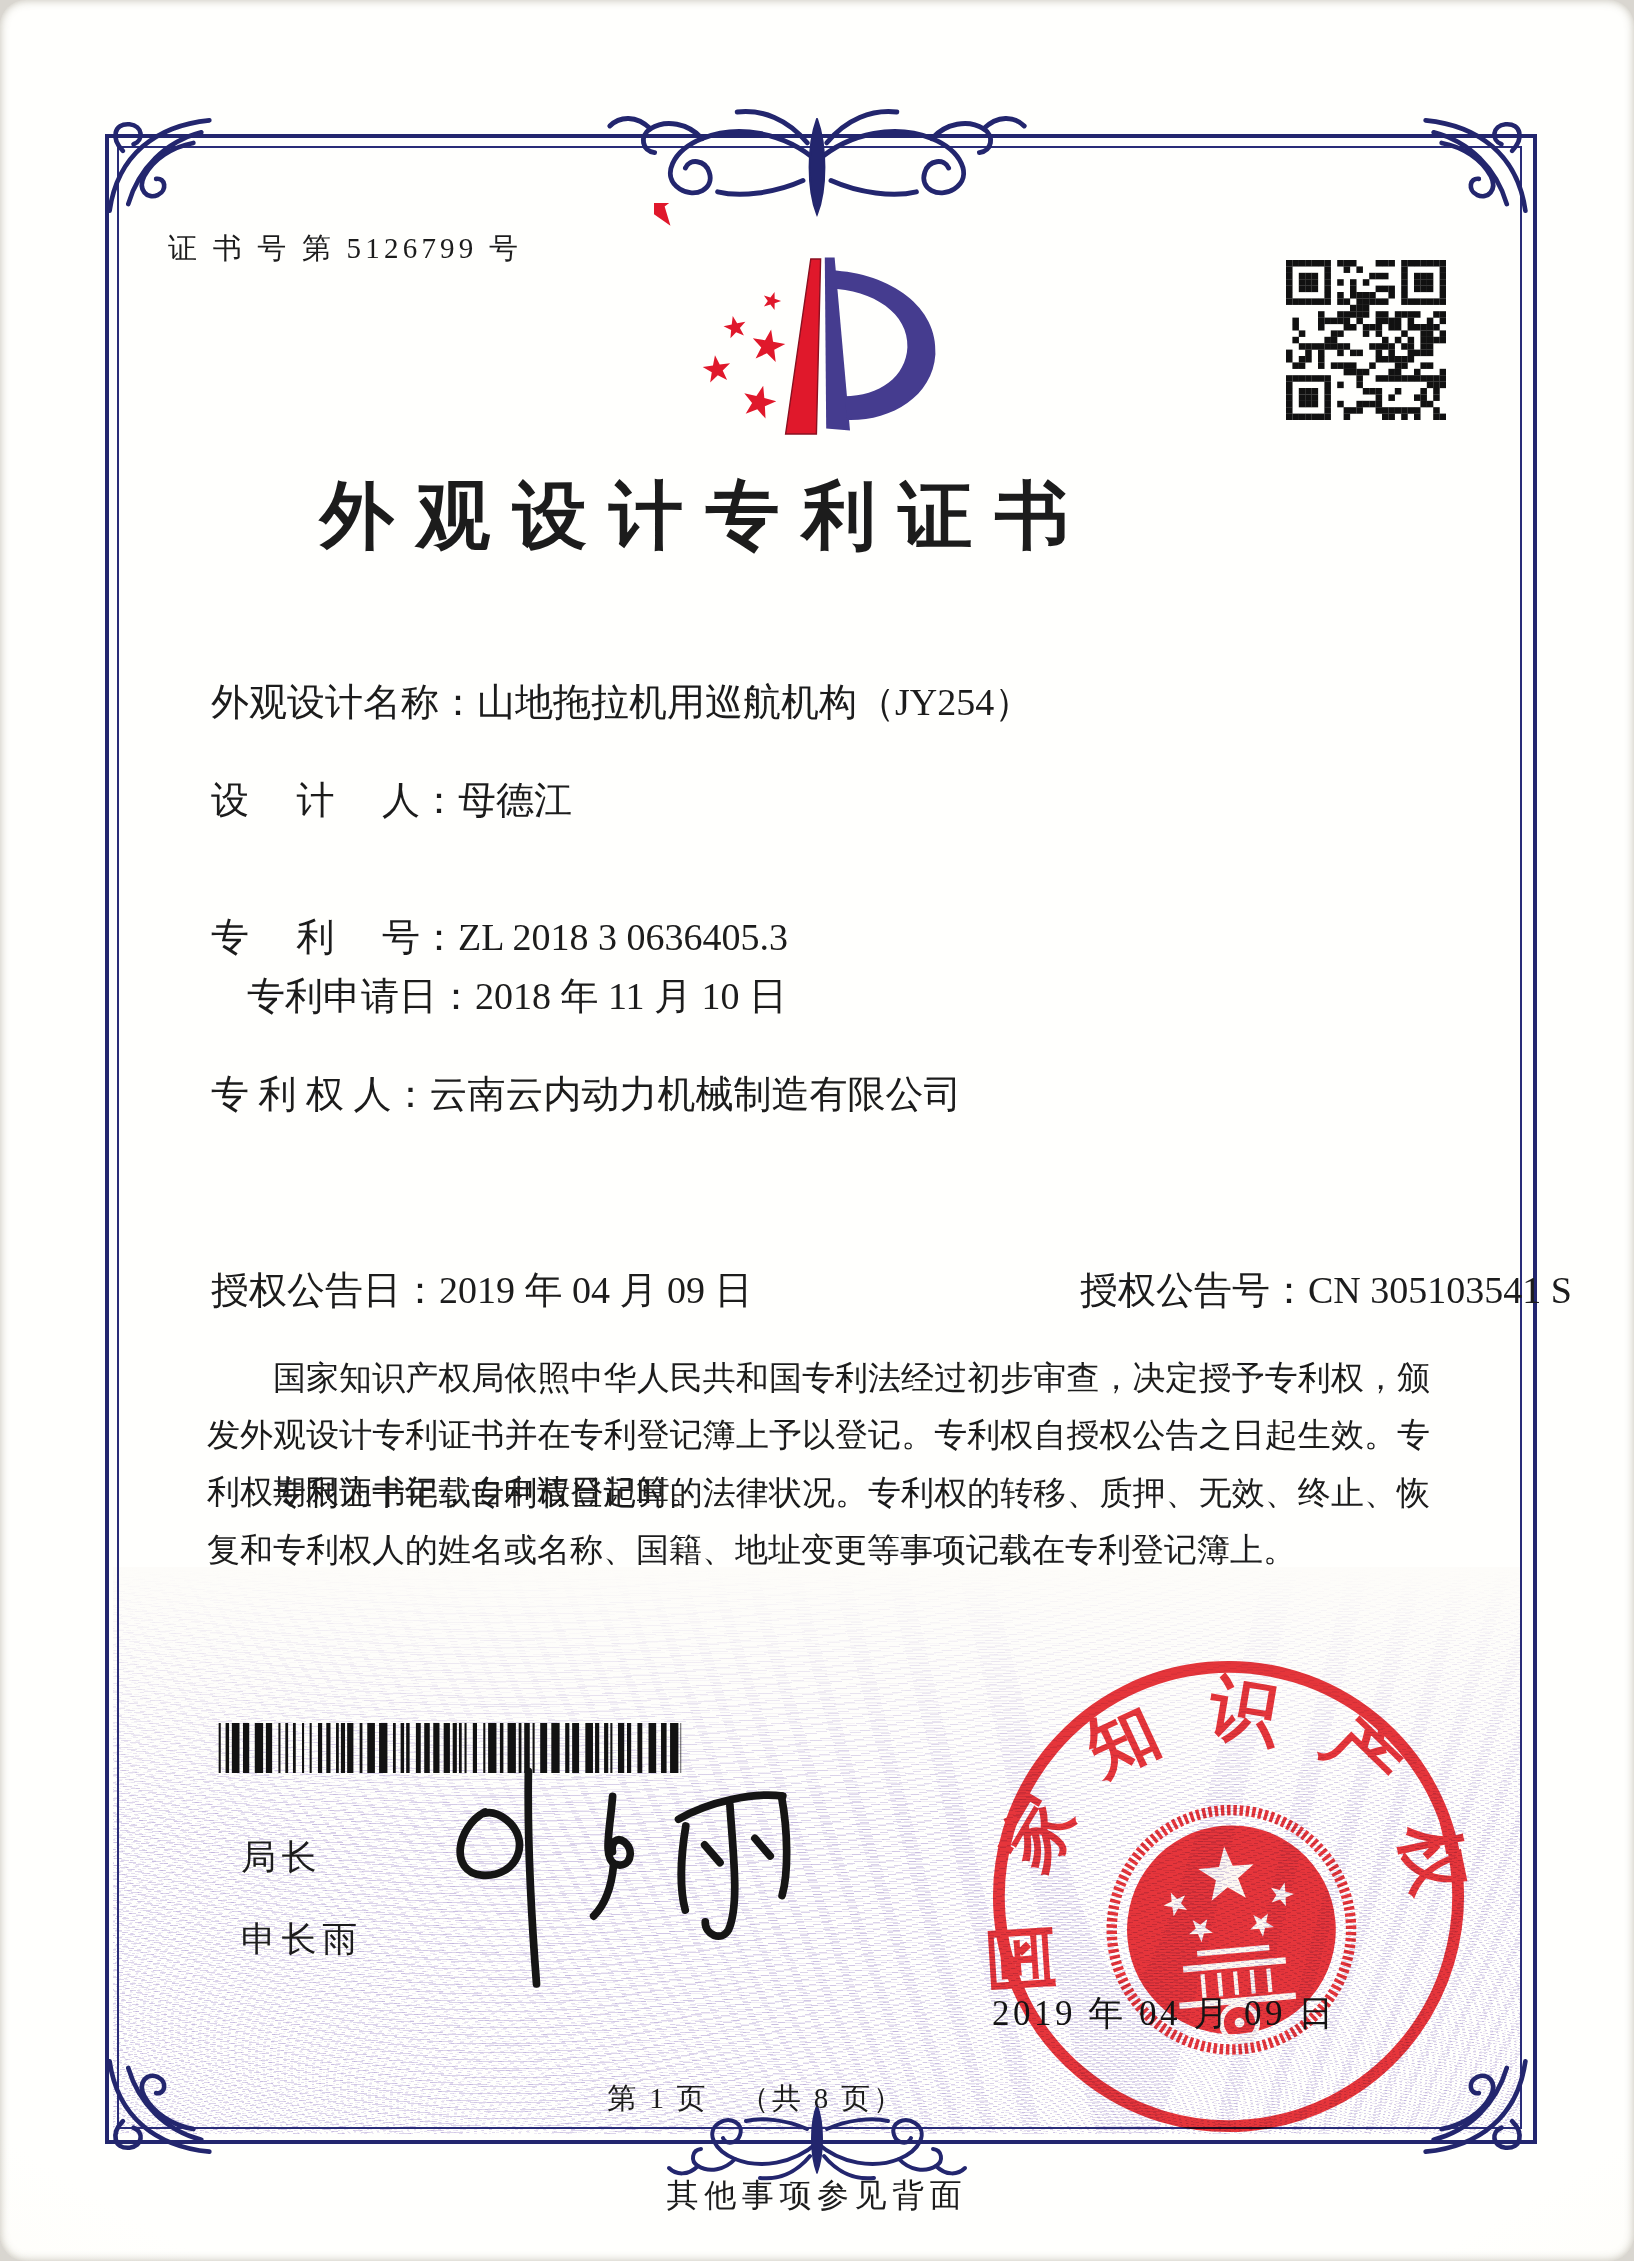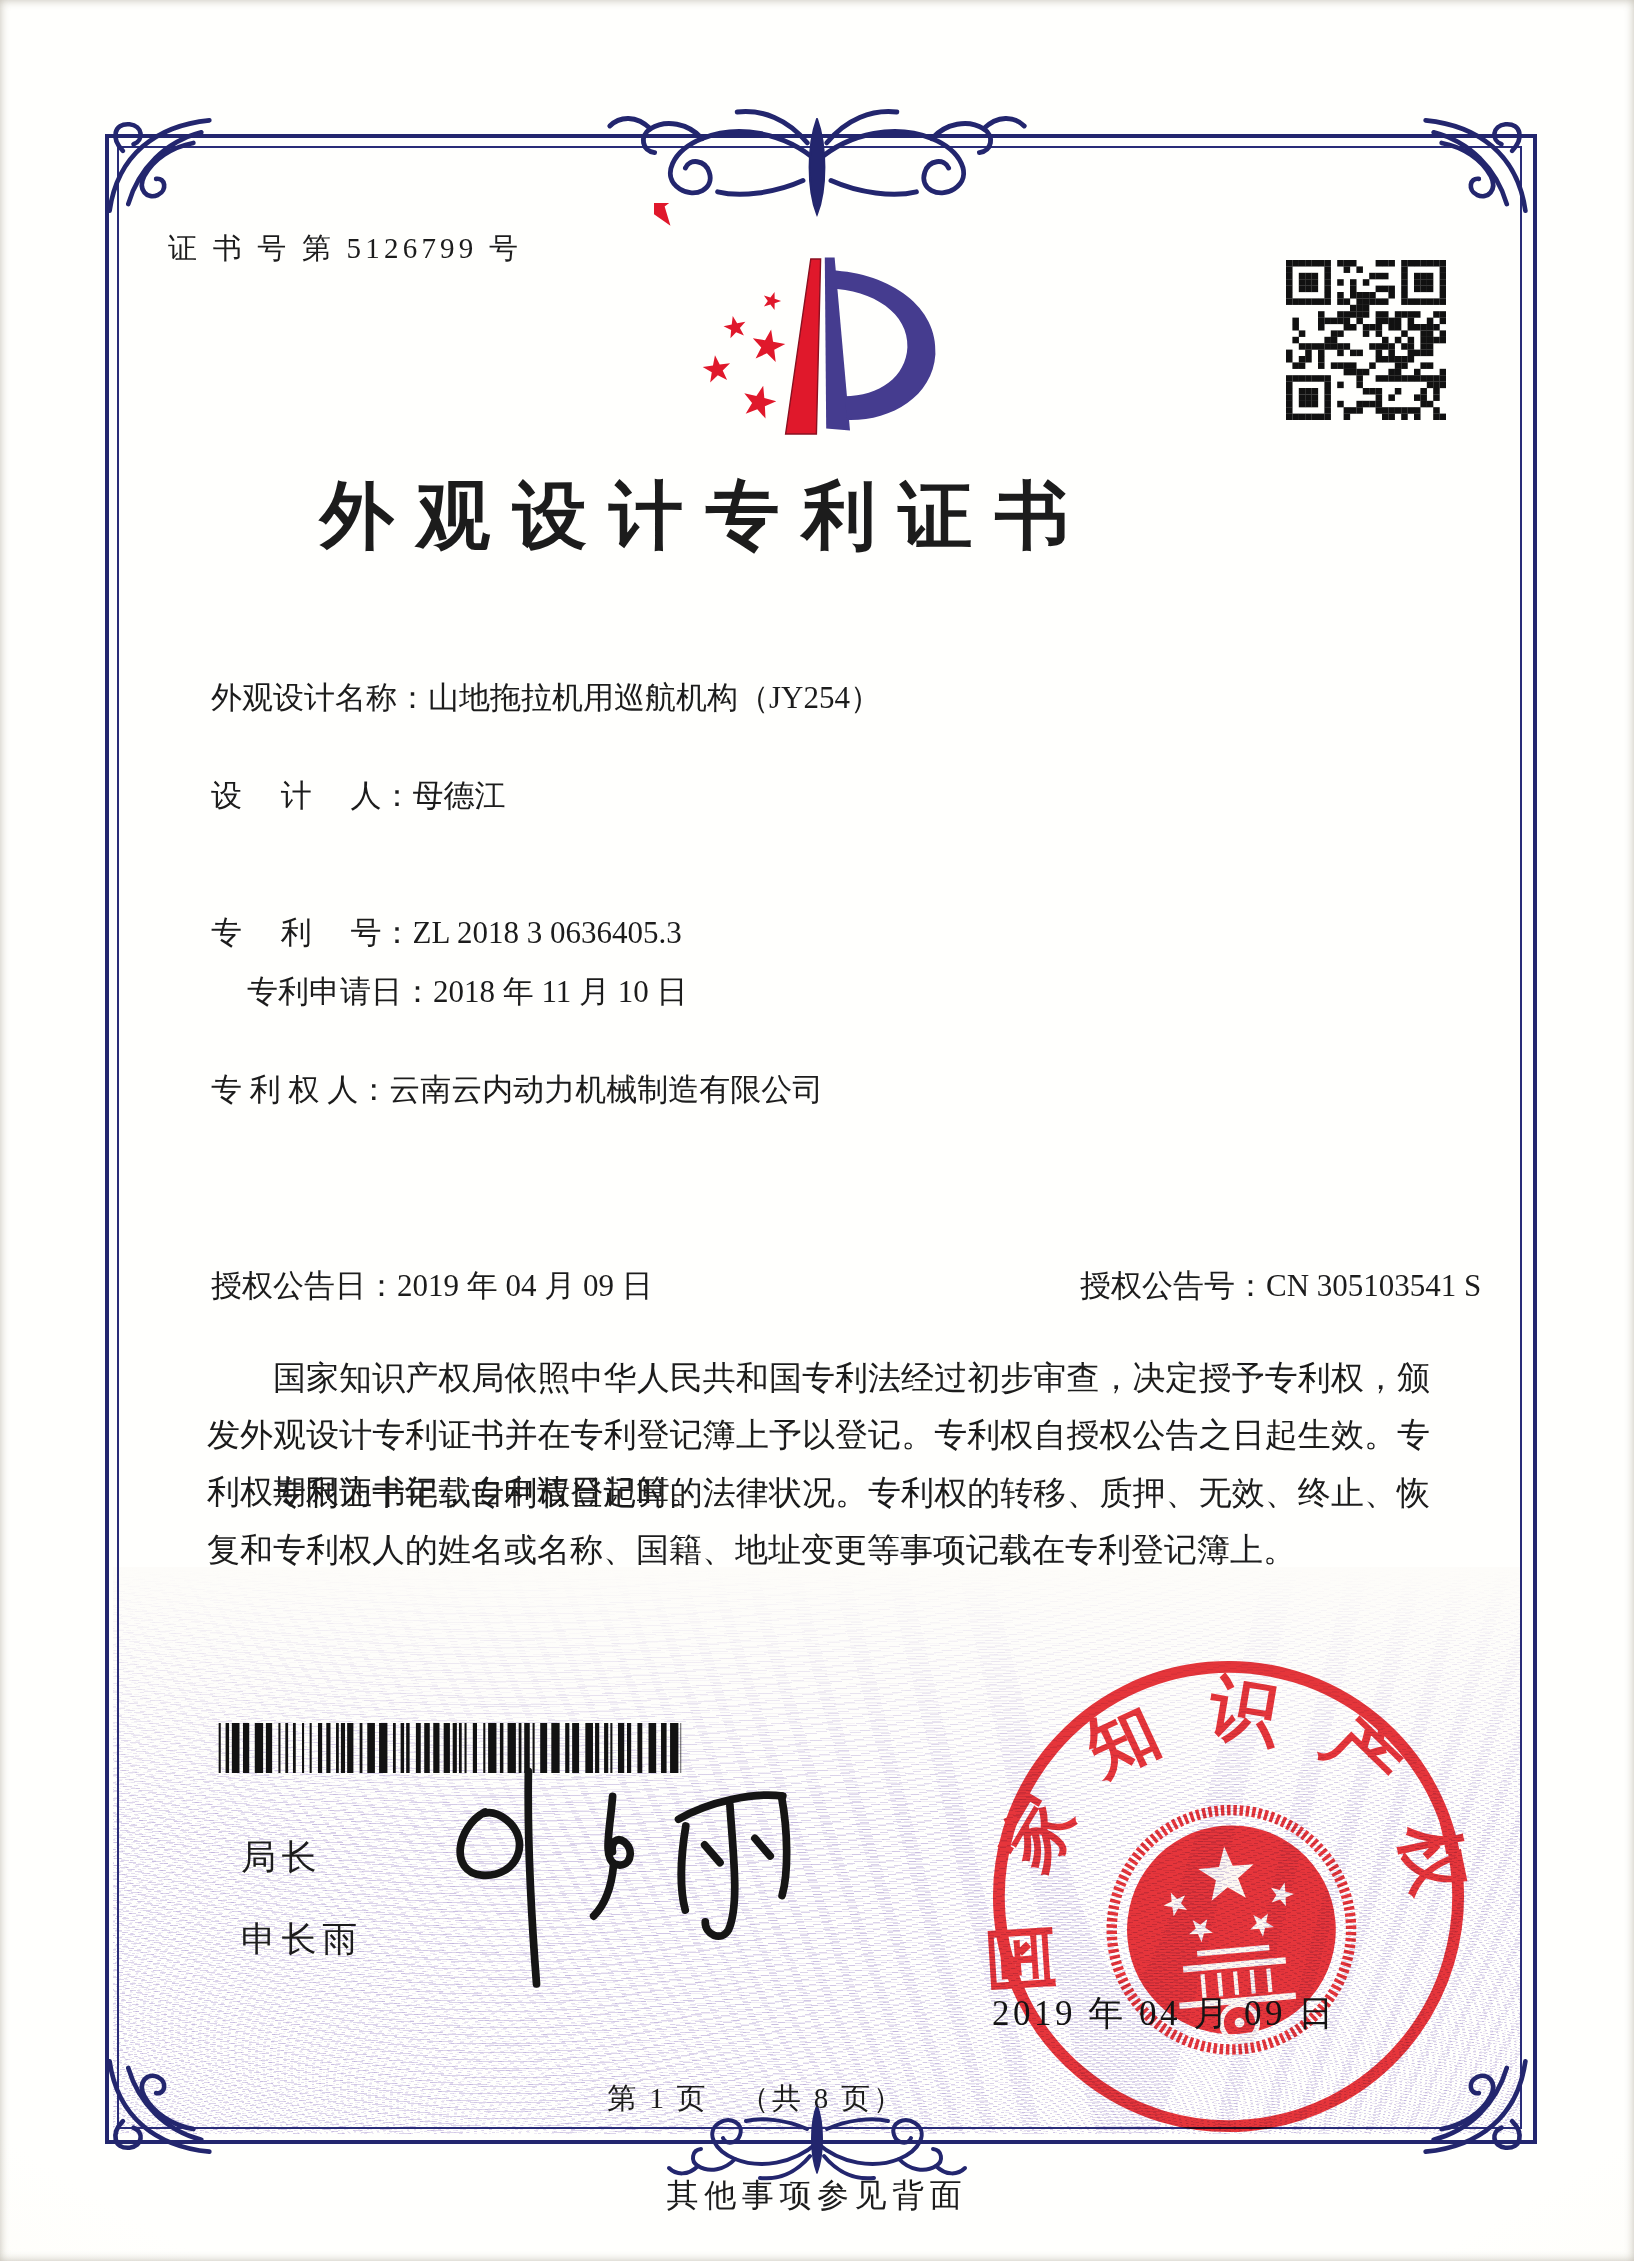--- a/index.html
+++ b/index.html
@@ -1,21 +1,21 @@
 <!DOCTYPE html>
 <html style="font-size:11.2px"><head>
 <meta charset="utf-8">
 <style>
   html,body{margin:0;padding:0;background:#d9d6d0;}
   .page{
     position:relative;width:1634px;height:2261px;overflow:hidden;
     background:
       radial-gradient(ellipse 160% 120% at 50% 40%, rgba(255,255,253,1) 55%, rgba(248,242,228,1) 92%, rgba(240,231,210,1) 100%);
     box-shadow:inset 0 0 9.8px rgba(120,110,90,.45);
-    font-family:"Liberation Serif", serif;color:#1c1c1c;
+    font-family:"Liberation Serif", serif;color:#1c1c1c;border-radius:26px;
   }
   
   .frame-outer{position:absolute;left:105px;top:134px;width:1424px;height:2002px;border:4.9px solid #23266e;}
   .frame-inner{position:absolute;left:117px;top:146px;width:1401px;height:1979px;border:2.1px solid #2a2d78;}
   .ornament{position:absolute;color:#23266e;}
   
   .waves{
     position:absolute;left:113px;top:1567px;width:1409px;height:567px;
     background:
       repeating-radial-gradient(130% 75% at 28% 135%, rgba(150,128,198,.34) 0 1.4px, rgba(0,0,0,0) 1.4px 9.8px),
@@ -24,21 +24,21 @@
   }
   .waves-fade{position:absolute;left:0;top:0;width:100%;height:45%;
     background:linear-gradient(rgba(253,252,249,1), rgba(253,252,249,0));}
   
   .cert-no{position:absolute;left:168px;top:229px;font-size:29px;letter-spacing:4.2px;}
   .logo{position:absolute;left:654px;top:203px;}
   .qr{position:absolute;left:1286px;top:260px;}
   .title{position:absolute;left:0;top:467px;width:1411px;text-align:center;
     font-size:74px;font-weight:bold;letter-spacing:22.4px;font-family:"DejaVu Serif","Liberation Serif",serif;}
   
-  .field{position:absolute;left:211px;font-size:31px;white-space:nowrap;}
+  .field{position:absolute;left:211px;font-size:38px;white-space:nowrap;}
   .field .lbl{display:inline-block;}
   .pair2{position:absolute;left:869px;top:0;}
   
   .body-par{position:absolute;left:207px;width:1223px;font-size:33px;line-height:57px;
     text-align:justify;text-indent:2em;font-family:Liberation Sans, sans-serif;}
   
   .barcode{position:absolute;left:217px;top:1723px;}
   .sig-label{position:absolute;left:241px;font-size:35px;letter-spacing:5.6px;}
   .signature{position:absolute;left:402px;top:1753px;}
   .seal{position:absolute;left:978px;top:1646px;mix-blend-mode:multiply;opacity:.93;}

